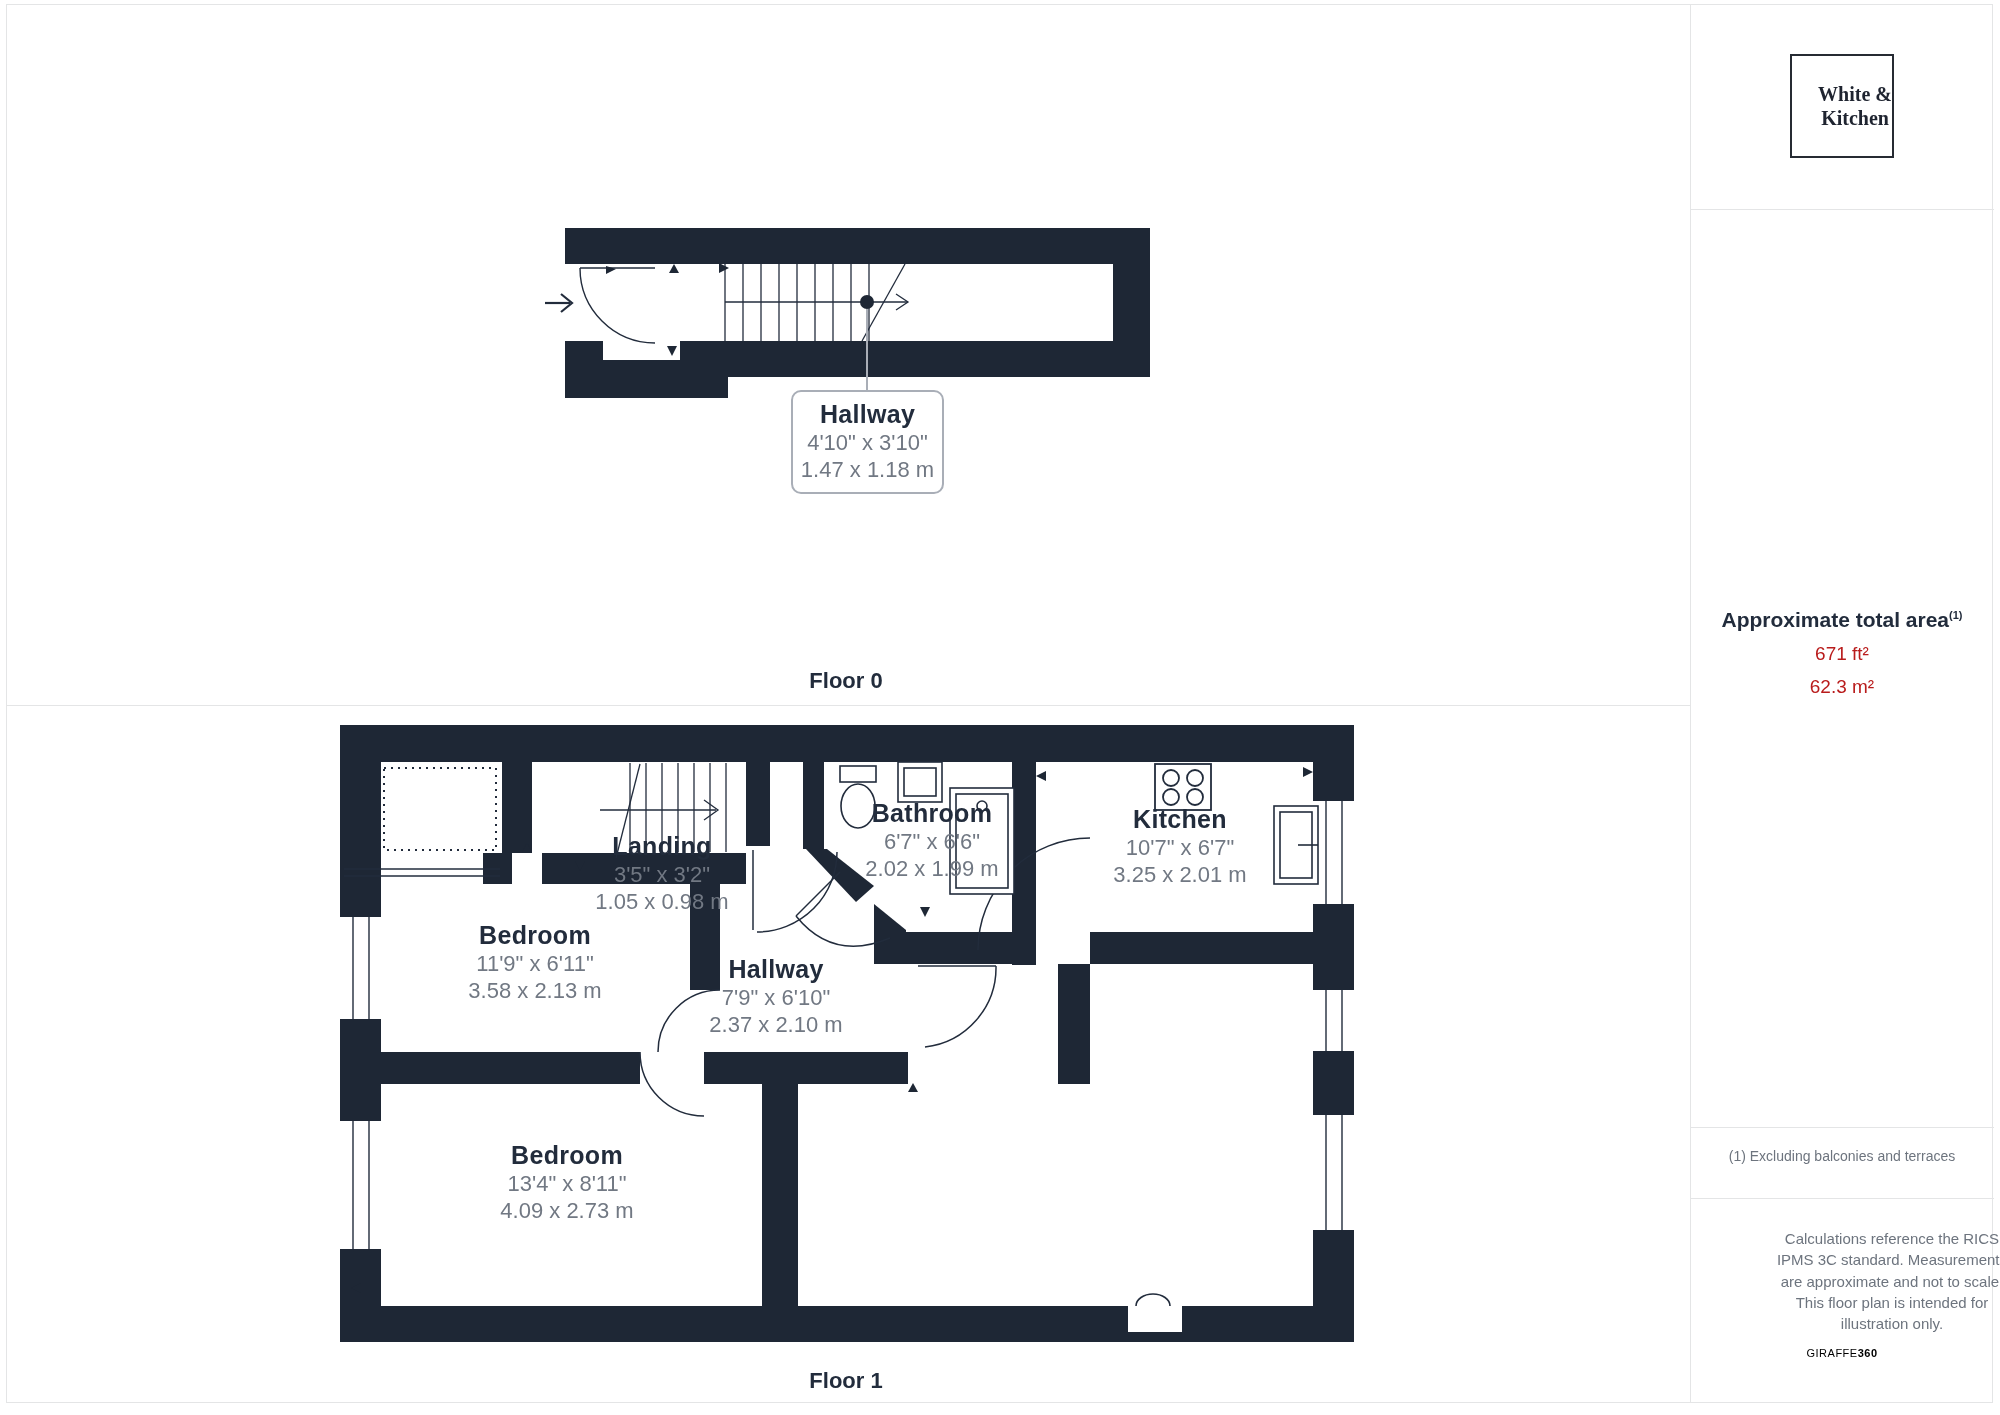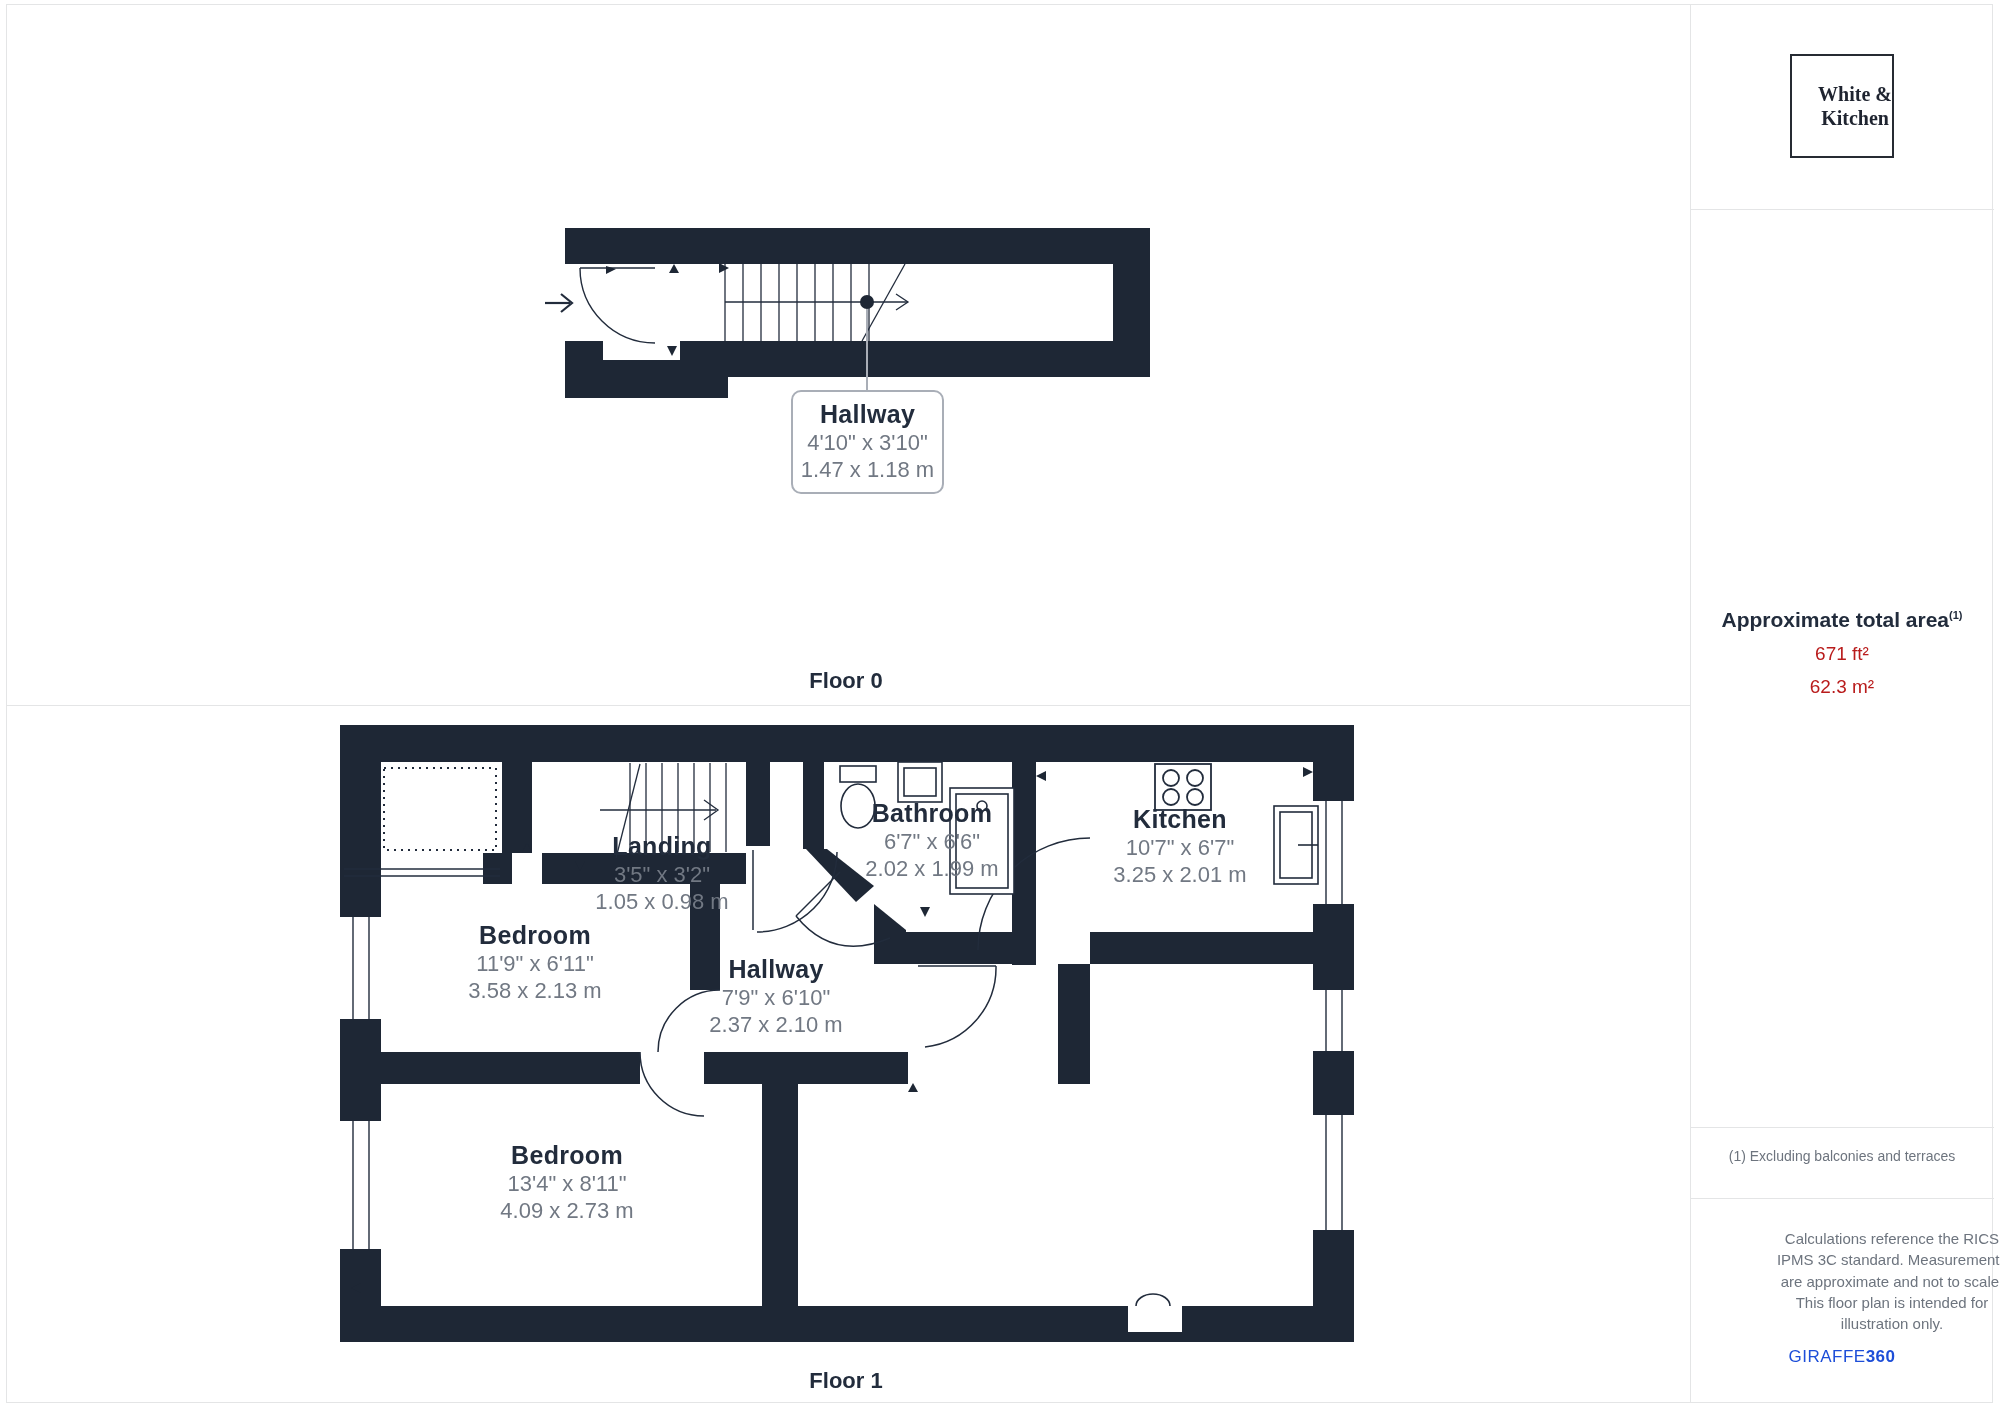--- a/index.html
+++ b/index.html
@@ -26,21 +26,21 @@
              color:#1f2430;font-weight:600;}
   .area-block{position:absolute;left:1690px;top:608px;width:304px;text-align:center;}
   .area-title{font-size:21px;font-weight:bold;color:#222c3c;}
   .area-title sup{font-size:11px;}
   .area-value{font-size:19px;color:#b91c1c;margin-top:11px;}
   .note-block{position:absolute;left:1690px;top:1148px;width:304px;text-align:center;
               font-size:14px;color:#6d747e;}
   .disclaimer{position:absolute;left:1767px;top:1228px;width:250px;text-align:center;
               font-size:15px;line-height:1.42;color:#6d747e;}
   .giraffe{position:absolute;left:1690px;top:1347px;width:304px;text-align:center;
-           font-size:17px;color:#1d4ed8;letter-spacing:.5px;}
+           font-size:11px;color:#000000;letter-spacing:.5px;}
   .giraffe .bold{font-weight:bold;}
 </style>
 </head>
 <body>
 
 <div class="page">
 
   <div class="page-border"></div>
   <div class="line" style="left:1690px;top:4px;width:1px;height:1399px;"></div>
   <div class="line" style="left:6px;top:705px;width:1684px;height:1px;"></div>

